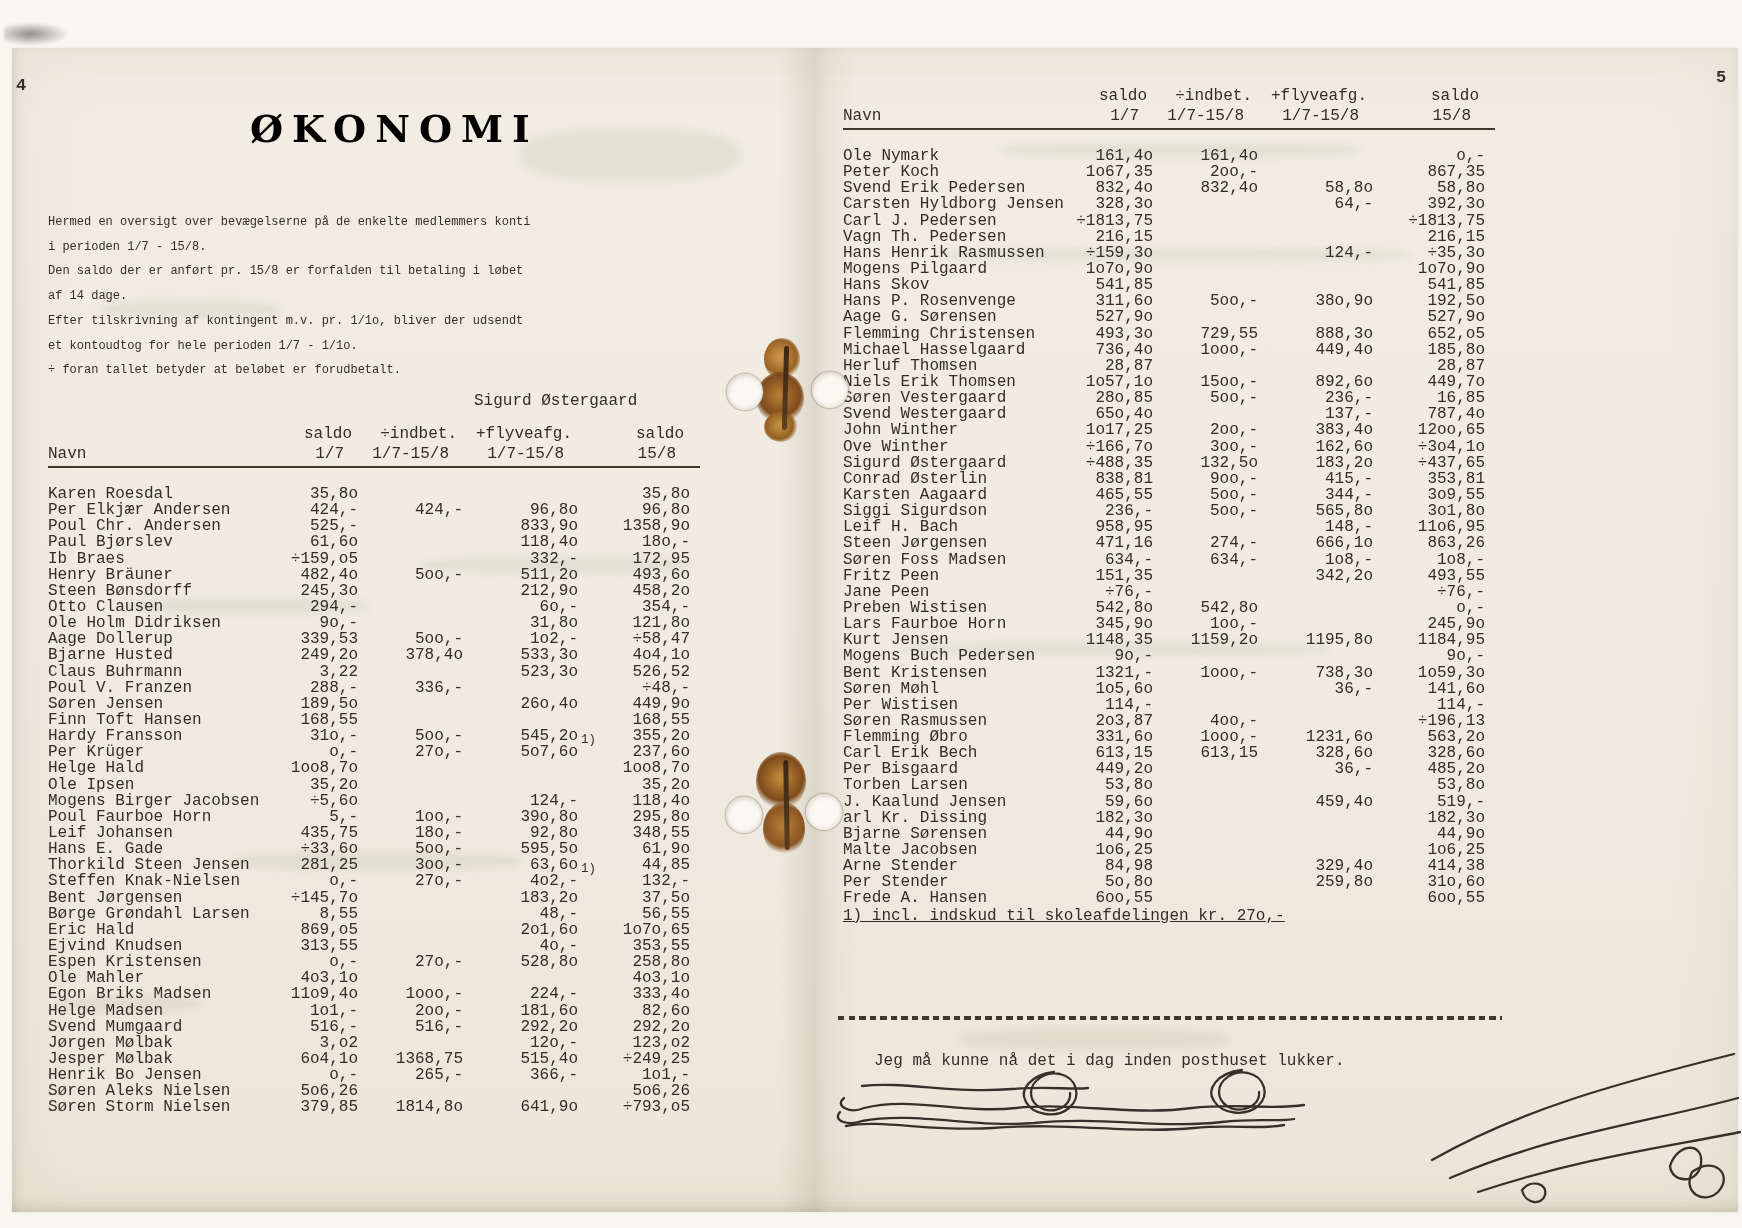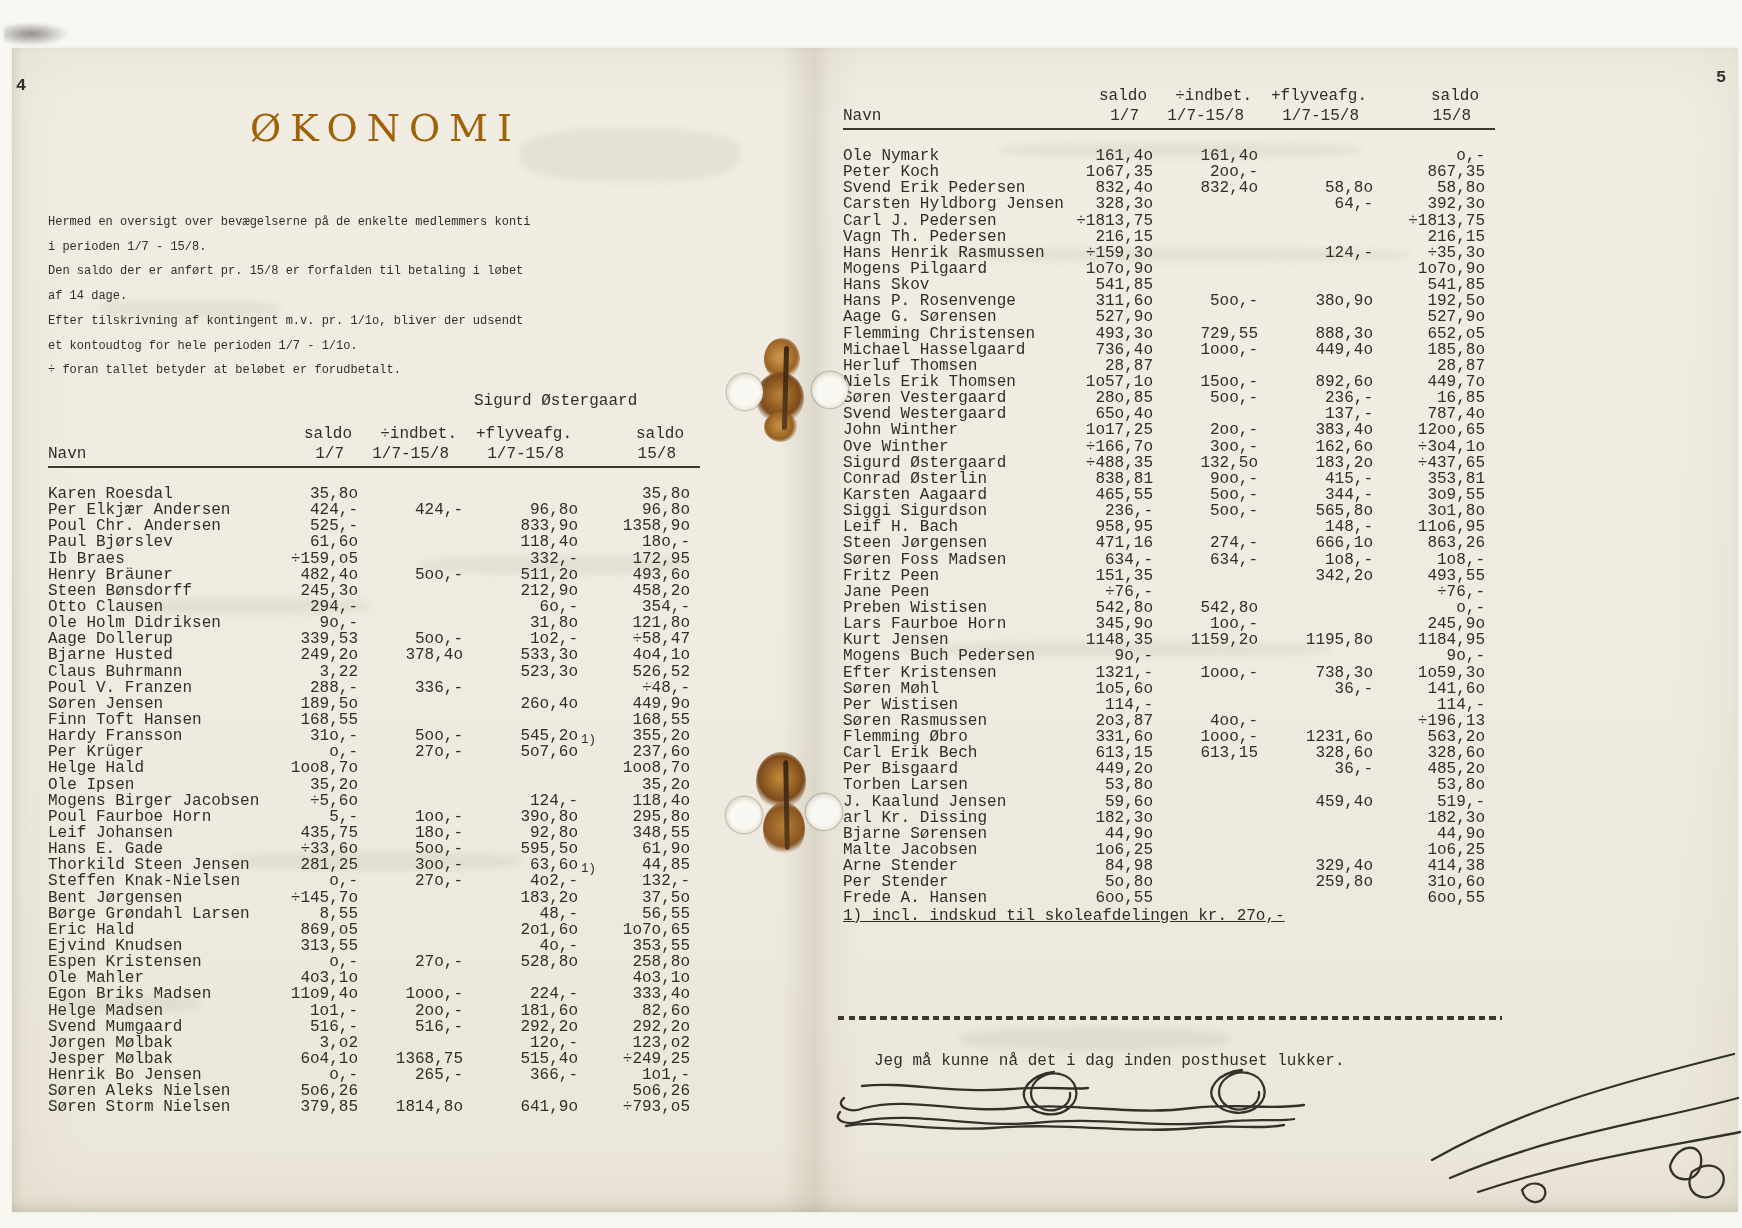--- a/index.html
+++ b/index.html
@@ -26,22 +26,22 @@
   .smudge-tl {
     position:absolute; left:4px; top:22px; width:66px; height:24px;
     background: radial-gradient(ellipse at 40% 50%, rgba(60,55,48,.55), rgba(60,55,48,0) 70%);
     filter: blur(1px);
   }
   .pagenum { position:absolute; font-size:17px; font-weight:bold; color:#2b2archive;#2b2720; }
   #pn4 { left:16px; top:76px; }
   #pn5 { left:1716px; top:68px; }
   .title {
     position:absolute; left:250px; top:106px;
-    font-family: "DejaVu Serif", serif; font-weight:normal;
-    font-size:38px; letter-spacing:9px; color:#a16207;
+    font-family: "DejaVu Serif", serif; font-weight:bold;
+    font-size:38px; letter-spacing:9px; color:#000000;
   }
   .intro { position:absolute; left:48px; top:210px; font-size:12px; line-height:24.7px; white-space:nowrap; }
   .sig   { position:absolute; left:474px; top:392px; font-size:16px; }
 
   .tbl { position:absolute; font-size:16px; white-space:nowrap; }
   #tleft  { left:48px;  top:424px; width:652px; }
   #tright { left:843px; top:86px;  width:652px; }
   .hdr { border-bottom: 2.5px solid #3e382d; padding-bottom: 2px; }
   .hrow { display:flex; height:20px; line-height:20px; align-items:flex-end; }
   .cn { width:215px; flex:none; overflow:visible; }
@@ -746,21 +746,21 @@
     </div>
       <div class="row">
       <span class="cn">Mogens Buch Pedersen</span>
       <span class="cv c1">9o,-</span>
       <span class="cv c2"></span>
       <span class="cv c3"></span>
       <span class="fnspan"></span>
       <span class="cv c4">9o,-</span>
     </div>
       <div class="row">
-      <span class="cn">Efter Kristensen</span>
+      <span class="cn">Bent Kristensen</span>
       <span class="cv c1">1321,-</span>
       <span class="cv c2">1ooo,-</span>
       <span class="cv c3">738,3o</span>
       <span class="fnspan"></span>
       <span class="cv c4">1o59,3o</span>
     </div>
       <div class="row">
       <span class="cn">Søren Møhl</span>
       <span class="cv c1">1o5,6o</span>
       <span class="cv c2"></span>

